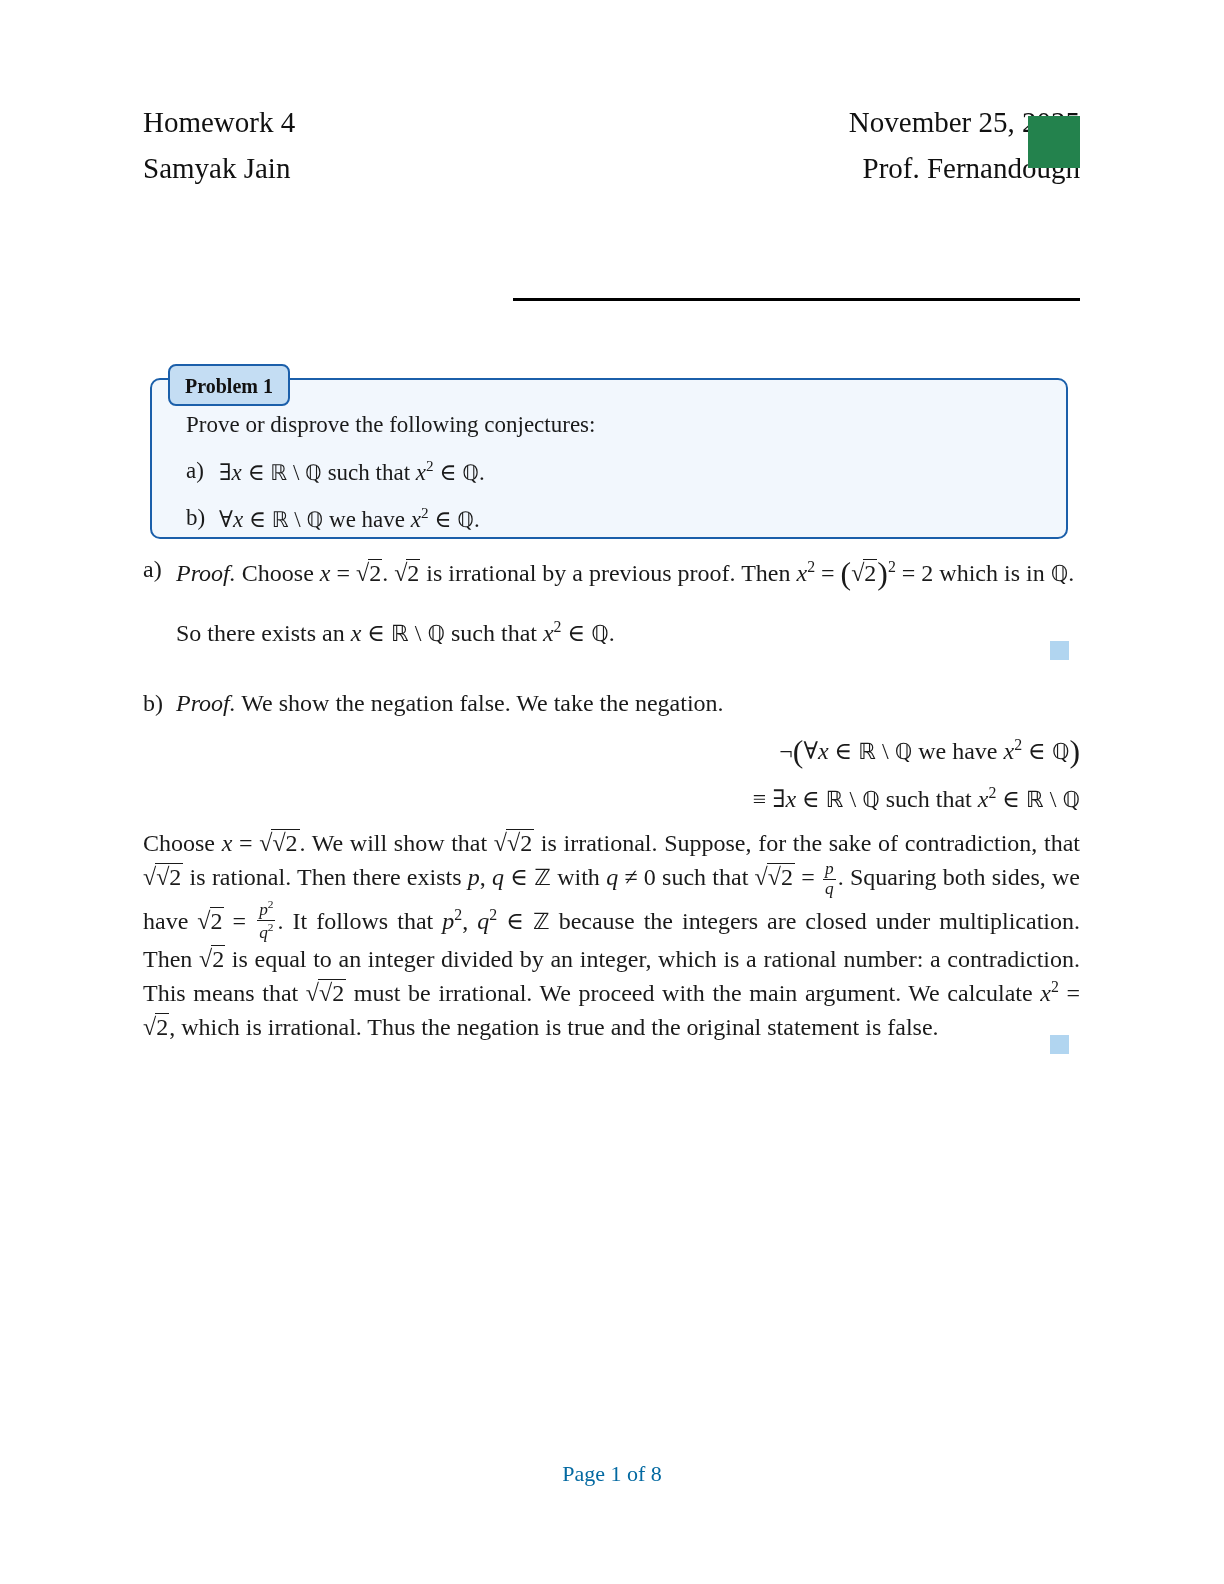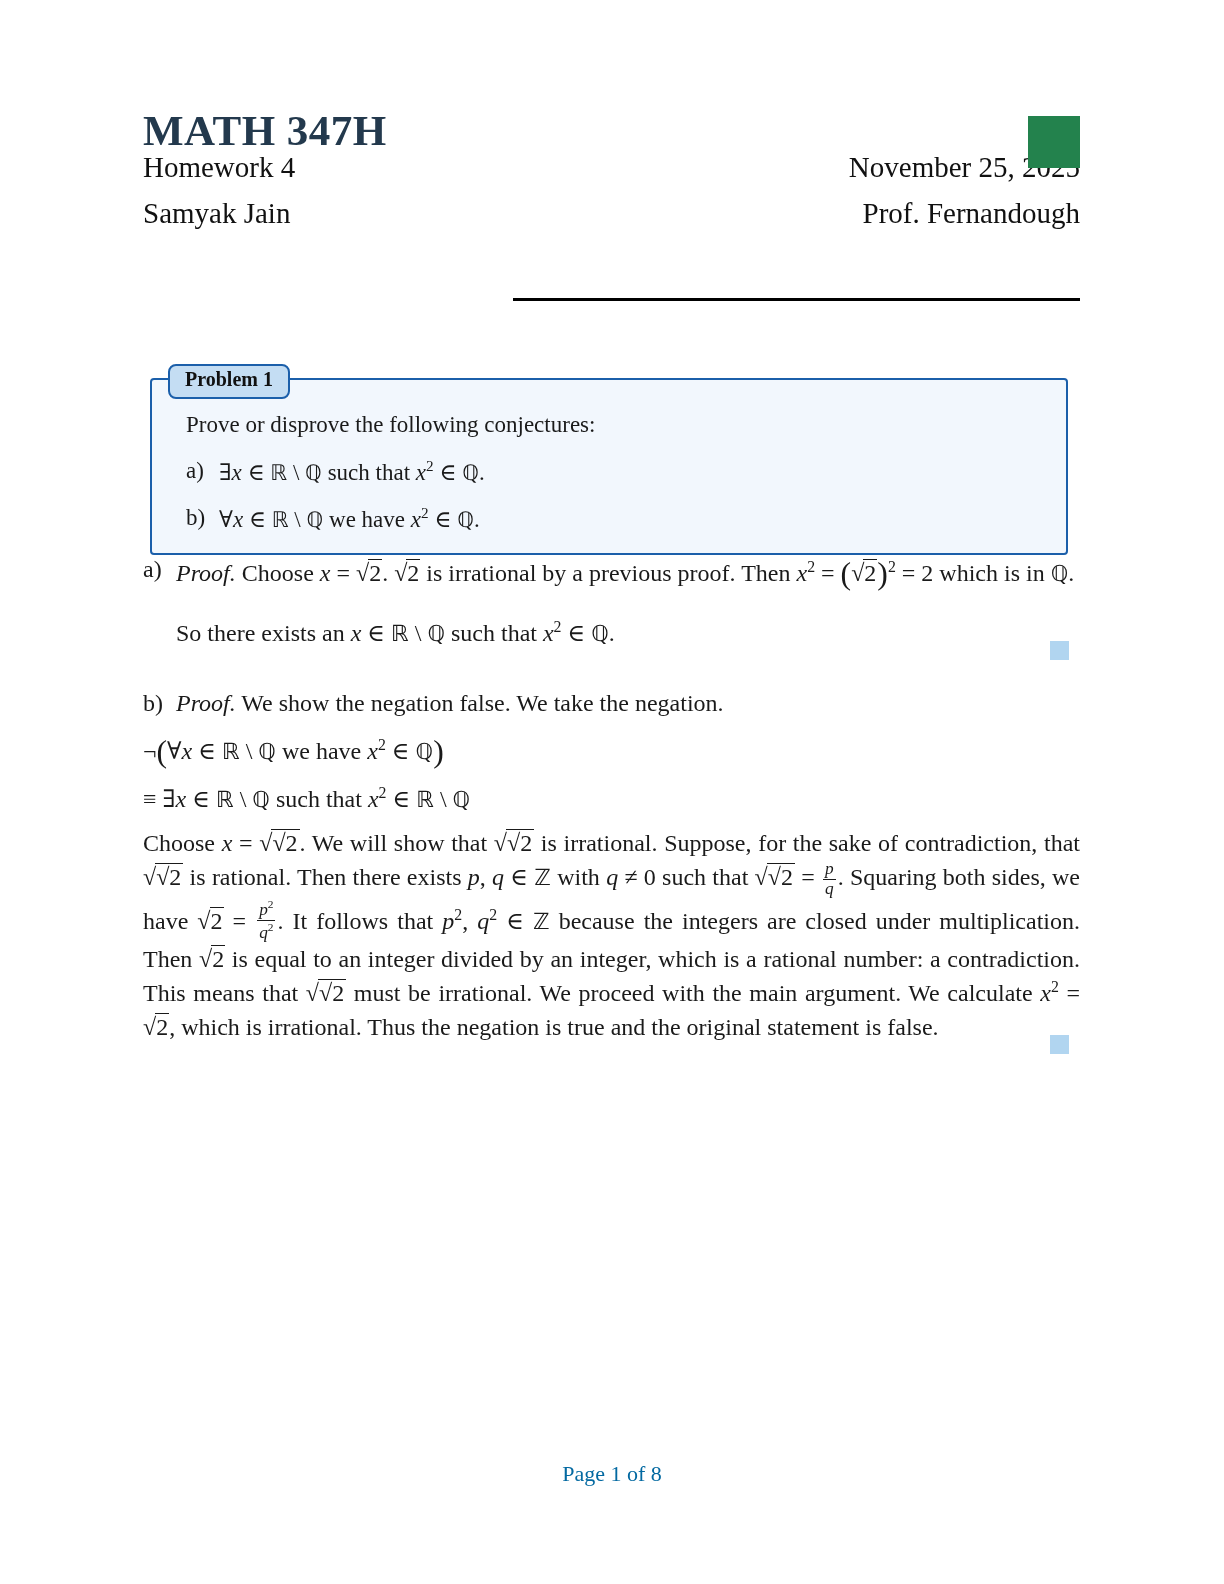--- a/index.html
+++ b/index.html
@@ -68,33 +68,33 @@
   }
 
   
   .problem-box {
     position: absolute;
     left: 150px;
     top: 378px;
     width: 918px;
     min-height: 118px;
     border: 2.2px solid #1b5faa;
-    border-radius: 4px;
+    border-radius: 10px;
     background: #f2f7fd;
-    padding: 30px 24px 18px 20px;
+    padding: 30px 24px 2px 20px;
     box-sizing: border-box;
   }
   .problem-tab {
     position: absolute;
     left: 168px;
     top: 364px;
     border: 2.2px solid #1b5faa;
     border-radius: 8px;
     background: #c4ddf3;
-    padding: 2px 15px 6px 15px;
+    padding: 9px 15px 6px 15px;
     font-size: 20px;
     font-weight: 700;
     color: #111111;
     line-height: 1.15;
     z-index: 3;
   }
   .pb-intro {
     font-size: 23px;
     line-height: 1.3;
     margin: 0 0 3px 14px;
@@ -129,21 +129,21 @@
   .para-b p {
     margin: 0;
     text-align: justify;
     text-justify: inter-word;
   }
 
   .eq-display {
     position: absolute;
     left: 143px;
     width: 937px;
-    text-align: left;
+    text-align: right;
     font-size: 24px;
     line-height: 1.3;
   }
   .eq-1 { top: 731px; }
   .eq-2 { top: 783px; }
 
   
   .qed {
     position: absolute;
     width: 19px;
@@ -200,21 +200,20 @@
 </style>
 </head>
 <body>
 
 <div class="page">
 
   <div class="header">
 
     <div class="logo-square"></div>
 
-    <h1 class="doc-title">MATH 347H</h1>
 
     <div class="hdr-row">
       <span class="hdr-left">Homework 4</span>
       <span class="hdr-right">November 25, 2025</span>
     </div>
 
     <div class="hdr-row second">
       <span class="hdr-left">Samyak Jain</span>
       <span class="hdr-right">Prof. Fernandough</span>
     </div>

